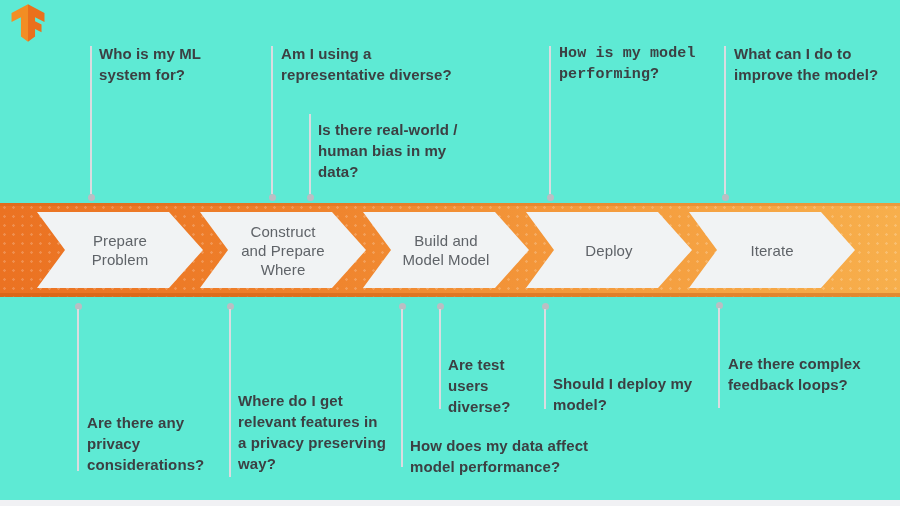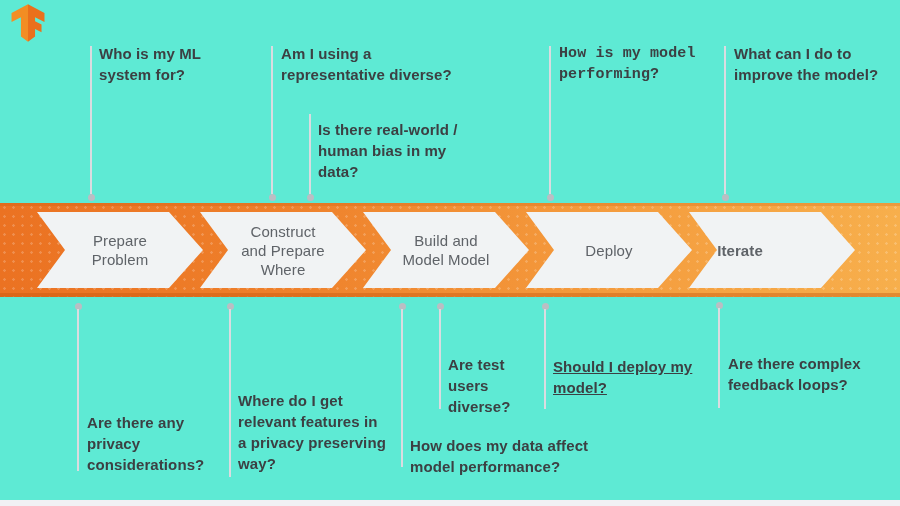--- a/index.html
+++ b/index.html
@@ -78,37 +78,37 @@
       <polygon points="363,9 495,9 529,47 495,85 363,85 391,47" fill="#F1F3F4"></polygon>
       <polygon points="526,9 658,9 692,47 658,85 526,85 554,47" fill="#F1F3F4"></polygon>
       <polygon points="689,9 821,9 855,47 821,85 689,85 717,47" fill="#F1F3F4"></polygon>
     </svg>
   </div>
 
   <div class="stage-label" style="left:80px;width:80px;">Prepare Problem</div>
   <div class="stage-label" style="left:237px;width:92px;">Construct and Prepare Where</div>
   <div class="stage-label" style="left:400px;width:92px;">Build and Model Model</div>
   <div class="stage-label" style="left:554px;width:110px;">Deploy</div>
-  <div class="stage-label" style="left:685px;width:110px;font-weight:bold;">Iterate</div>
+  <div class="stage-label" style="left:717px;width:110px;">Iterate</div>
 
   <div class="dot" style="left:75px;top:303px;"></div>
   <div class="dot" style="left:227px;top:303px;"></div>
   <div class="dot" style="left:399px;top:303px;"></div>
   <div class="dot" style="left:437px;top:303px;"></div>
   <div class="dot" style="left:542px;top:303px;"></div>
   <div class="dot" style="left:716px;top:302px;"></div>
 
   <div class="leader" style="left:77px;top:309px;height:162px;"></div>
   <div class="leader" style="left:229px;top:309px;height:168px;"></div>
   <div class="leader" style="left:401px;top:309px;height:158px;"></div>
   <div class="leader" style="left:439px;top:309px;height:100px;"></div>
   <div class="leader" style="left:544px;top:309px;height:100px;"></div>
   <div class="leader" style="left:718px;top:308px;height:100px;"></div>
 
   <div class="q" style="left:87px;top:412px;width:135px;">Are there any privacy considerations?</div>
   <div class="q" style="left:238px;top:390px;width:152px;">Where do I get relevant features in a privacy preserving way?</div>
   <div class="q" style="left:410px;top:435px;width:218px;">How does my data affect model performance?</div>
   <div class="q" style="left:448px;top:354px;width:85px;">Are test users diverse?</div>
-  <div class="q" style="left:553px;top:356px;width:145px;text-decoration:underline;">Should I deploy my model?</div>
+  <div class="q" style="left:553px;top:373px;width:145px;">Should I deploy my model?</div>
   <div class="q" style="left:728px;top:353px;width:138px;">Are there complex feedback loops?</div>
 
   <div class="footer-strip"></div>
 </div>
 
 </body></html>

